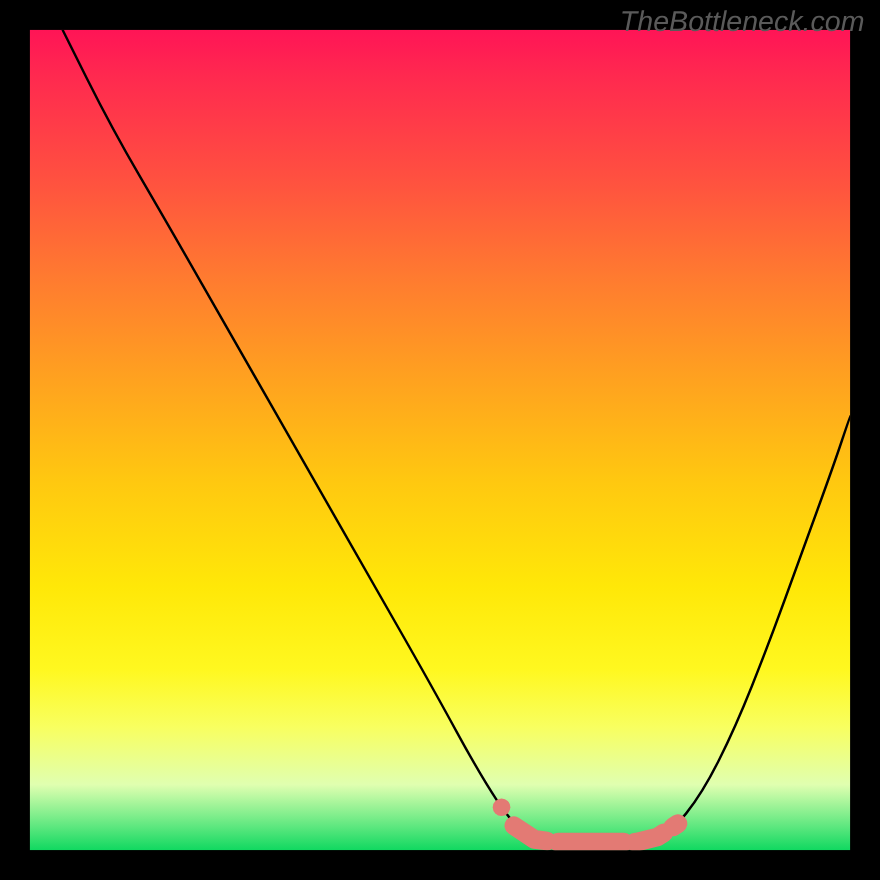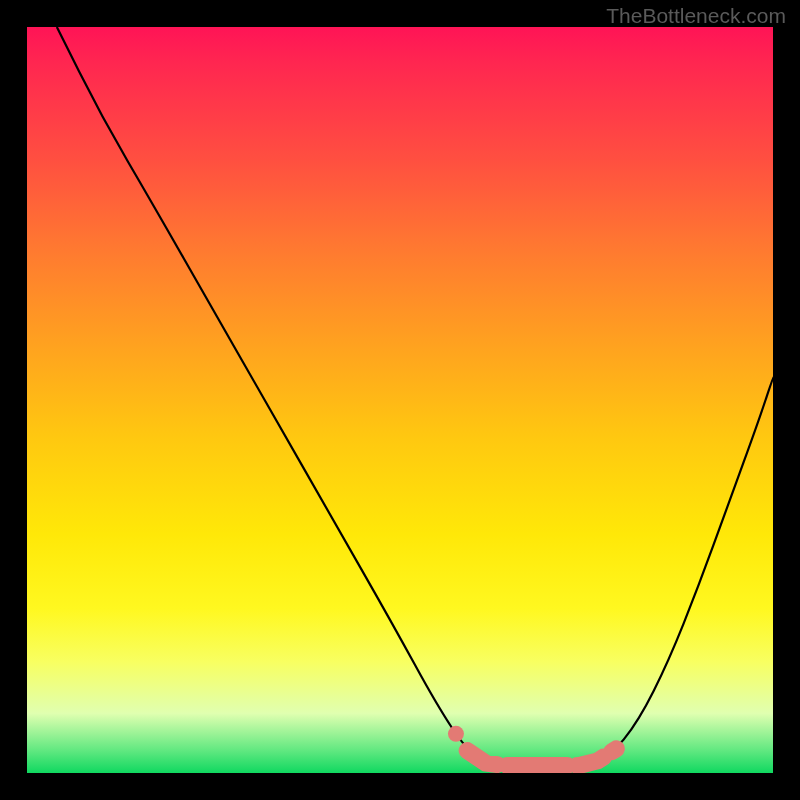--- a/index.html
+++ b/index.html
@@ -2,23 +2,24 @@
 <html><head>
 <meta charset="utf-8">
 <style>
   * { margin: 0; padding: 0; box-sizing: border-box; }
   body { width: 800px; height: 800px; background: #000; position: relative; font-family: Arial, sans-serif; }
   .attribution {
     position: absolute;
     top: 4px;
     right: 14px;
     color: #5a5a5a;
-    font-size: 21px;
+    font-size: 26px;
     font-weight: 500;
     z-index: 10;
+    font-style: italic;
   }
   .chart-area {
     position: absolute;
     left: 27px;
     top: 27px;
     width: 746px;
     height: 746px;
     overflow: hidden;
   }
   .gradient-bg {

